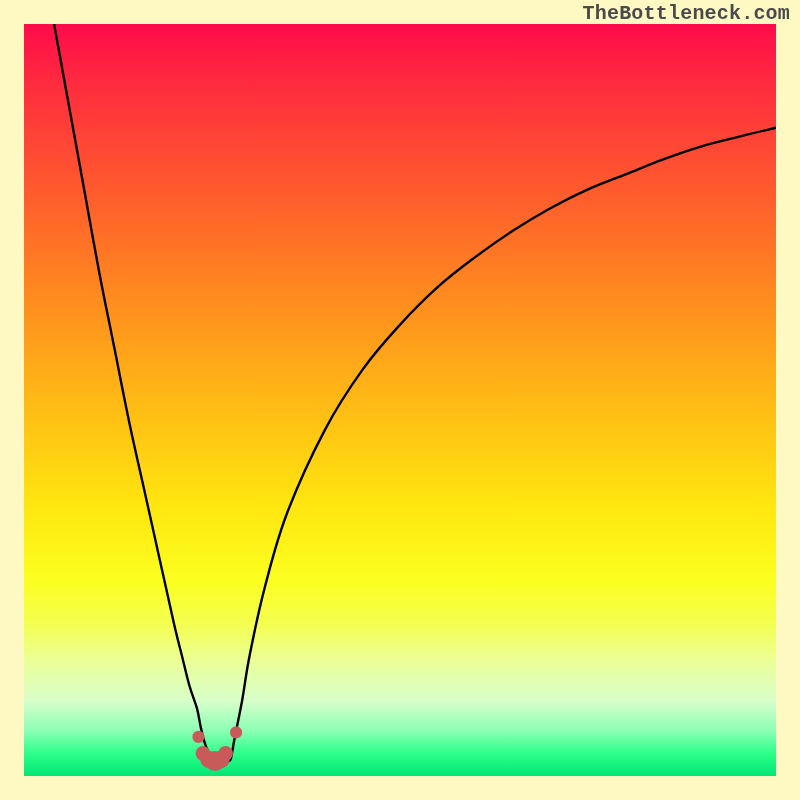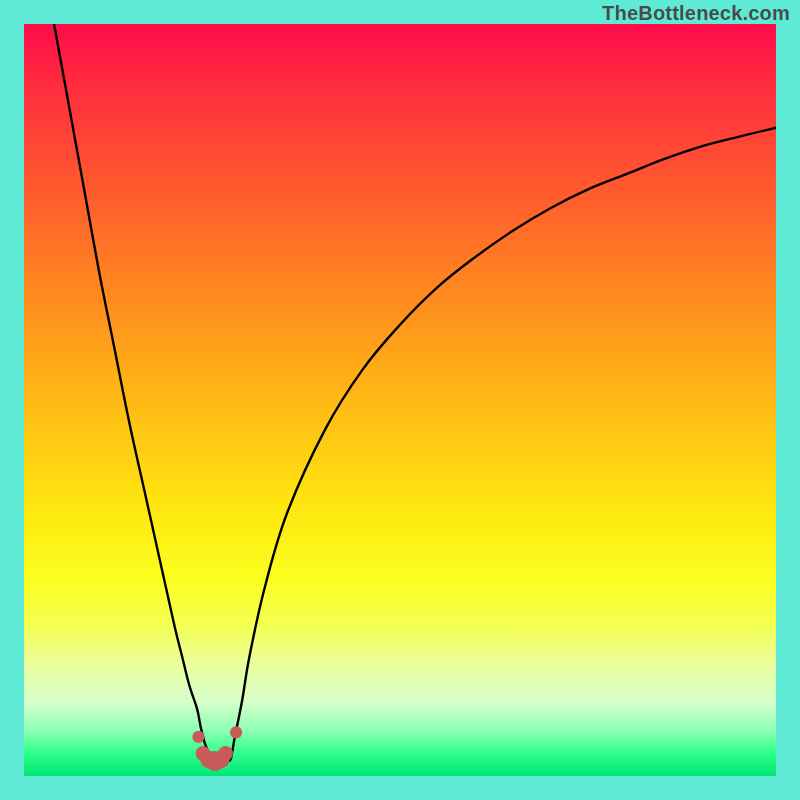--- a/index.html
+++ b/index.html
@@ -10,21 +10,22 @@
     overflow: hidden;
     background: #000;
     font-family: Arial, Helvetica, sans-serif;
   }
   .frame {
     position: absolute;
     top: 0;
     left: 0;
     width: 800px;
     height: 800px;
-    background: #5eead4;
+    background: #fef9c3;
+    font-family: Liberation Mono, monospace;
   }
   .plot {
     position: absolute;
     top: 24px;
     left: 24px;
     width: 752px;
     height: 752px;
     background: linear-gradient(to bottom,
       #ff0b4a 0%,
       #ff2c3e 8%,

